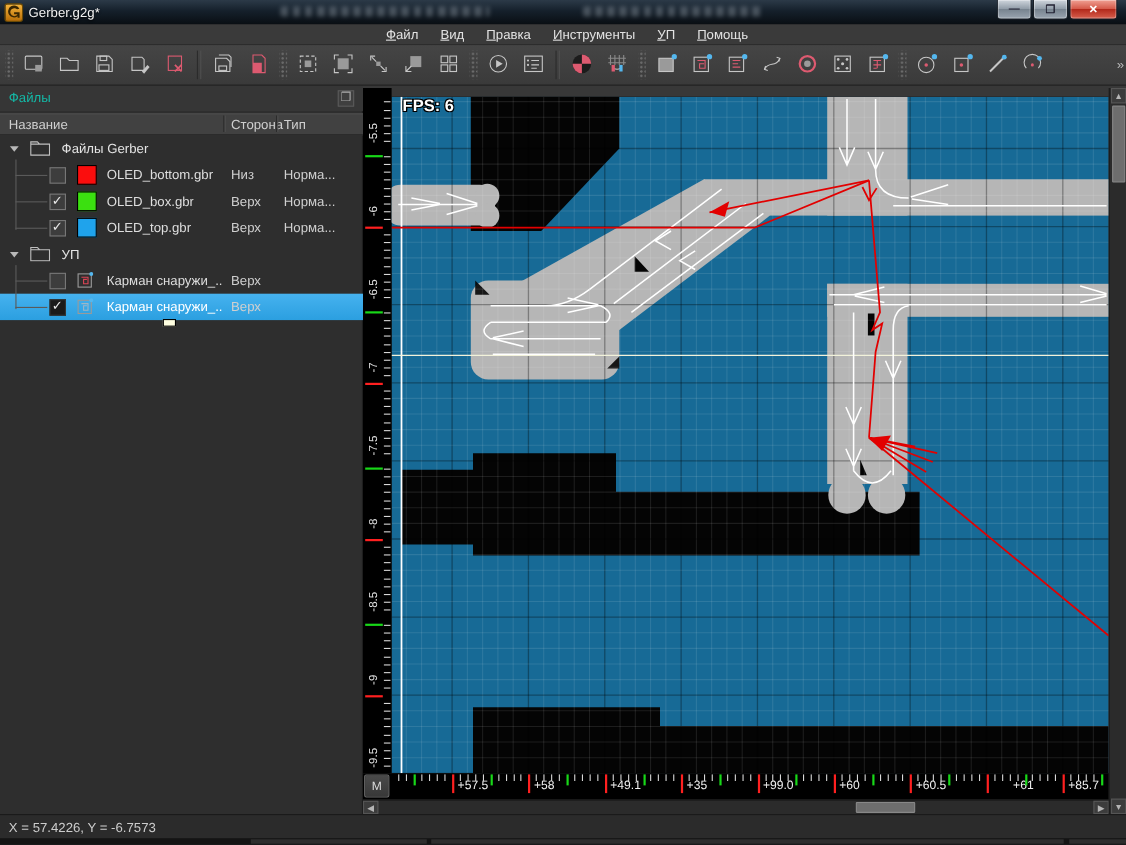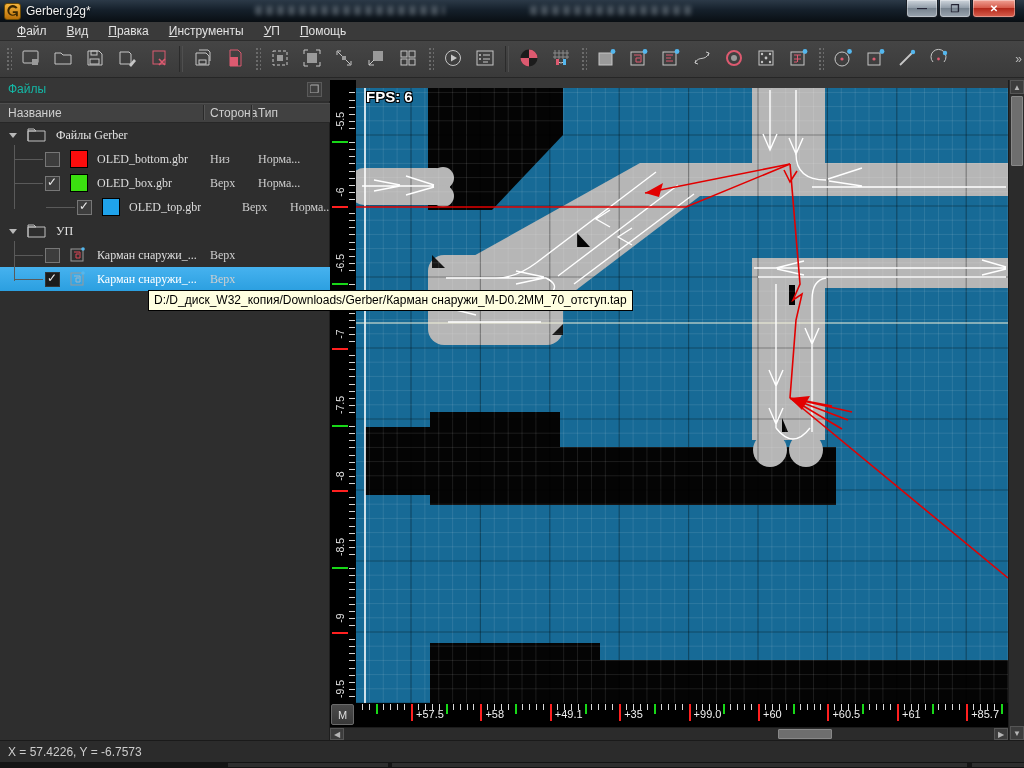--- a/index.html
+++ b/index.html
@@ -18,21 +18,21 @@
   .ghost{top:6px;height:9px;border-radius:2px;filter:blur(2px);opacity:.35;
     background:repeating-linear-gradient(90deg,#aab4bd 0 7px,transparent 7px 11px);}
   .winbtns{right:8px;top:0;height:17px;display:flex;}
   .winbtn{width:30px;height:17px;margin-left:1px;border:1px solid #1a1f26;border-top:none;
     border-radius:0 0 4px 4px;background:linear-gradient(#cfd6dd,#8d99a5 50%,#77838f 50%,#9aa5b0);
     color:#223;font-size:10px;font-weight:bold;display:flex;align-items:center;justify-content:center;
     box-shadow:inset 0 0 0 1px rgba(255,255,255,.35);cursor:default;}
   .winbtn.close{width:42px;background:linear-gradient(#f0a093,#d35444 50%,#b3291b 50%,#d8604f);color:#fff;}
   
   #menubar{left:0;top:22px;width:1024px;height:19px;background:#3a3a3a;
-    border-bottom:1px solid #2c2c2c;display:flex;align-items:center;padding-left:7px;box-sizing:border-box;}
+    border-bottom:1px solid #2c2c2c;display:flex;align-items:center;padding-left:7px;box-sizing:border-box;justify-content:center;}
   .menu-item{padding:2px 10px;color:#e2e2e2;cursor:default;}
   .menu-item u{text-decoration:underline;}
   
   #toolbar{left:0;top:41px;width:1024px;height:37px;background:linear-gradient(#454545,#3a3a3a);
     border-bottom:1px solid #262626;display:flex;align-items:center;padding:0 2px;box-sizing:border-box;}
   .tb-btn{width:28px;height:28px;margin:0 2px;border-radius:3px;display:flex;align-items:center;
     justify-content:center;cursor:default;}
   .tb-grip{width:7px;height:26px;margin:0 3px;
     background-image:radial-gradient(#6b6b6b 1px,transparent 1.2px);background-size:4px 4px;background-position:1px 1px;}
   .tb-sep{width:2px;height:26px;margin:0 4px;border-left:1px solid #2b2b2b;border-right:1px solid #4f4f4f;}
@@ -40,21 +40,21 @@
   
   #left-panel{left:0;top:78px;width:330px;height:662px;background:#2e2e2e;border-right:1px solid #1e1e1e;box-sizing:border-box;}
   #panel-header{left:0;top:0;width:330px;height:23px;background:#363636;}
   #panel-title{left:8px;top:4px;color:#14b8a6;}
   #panel-float{right:8px;top:4px;width:13px;height:13px;color:#aaa;font-size:11px;line-height:13px;text-align:center;
     border:1px solid #5a5a5a;background:#3f3f3f;}
   #col-header{left:0;top:25px;width:330px;height:18px;background:#414141;border-top:1px solid #4e4e4e;border-bottom:1px solid #272727;}
   #col-header span{position:absolute;top:2px;color:#cfcfcf;}
   .colsep{position:absolute;top:1px;height:15px;border-left:1px solid #2a2a2a;border-right:1px solid #555;}
   #tree{left:0;top:45px;width:330px;height:270px;}
-  .tree-row{position:absolute;left:0;width:330px;height:24px;cursor:default;font-family:Liberation Serif, serif;}
+  .tree-row{position:absolute;left:0;width:330px;height:24px;cursor:default;}
   .tree-row.selected{background:linear-gradient(#3fb0ee,#1d8ed6);}
   .tree-row .name{position:absolute;left:97px;top:5px;white-space:nowrap;overflow:hidden;max-width:105px;color:#dedede;}
   .tree-row.selected .name{color:#fff;}
   .tree-row .side{position:absolute;left:210px;top:5px;color:#cfcfcf;}
   .tree-row .type{position:absolute;left:258px;top:5px;color:#cfcfcf;}
   .grp-label{position:absolute;left:56px;top:5px;color:#e4e4e4;}
   .tri{position:absolute;left:9px;top:10px;width:0;height:0;border-left:4px solid transparent;
     border-right:4px solid transparent;border-top:5px solid #b8b8b8;}
   .chk{position:absolute;left:45px;top:5px;width:13px;height:13px;background:#3d3d3d;border:1px solid #777;}
   .chk.checked::after{content:"✓";position:absolute;left:1px;top:-2px;color:#e8e8e8;font-size:12px;}
@@ -348,21 +348,21 @@
         <span class="type">Норма...</span>
       </div>
       <div class="tree-row" style="top: 48px;">
         <div class="tstub" style="top: 12px;"></div>
         <div class="chk checked"></div>
         <div class="swatch" style="background: rgb(59, 224, 16);"></div>
         <span class="name">OLED_box.gbr</span>
         <span class="side">Верх</span>
         <span class="type">Норма...</span>
       </div>
-      <div class="tree-row" style="top: 72px; margin-left: 32px;">
+      <div class="tree-row" style="top: 72px;">
         <div class="tstub" style="top: 12px;"></div>
         <div class="chk checked"></div>
         <div class="swatch" style="background: rgb(31, 163, 236);"></div>
         <span class="name">OLED_top.gbr</span>
         <span class="side">Верх</span>
         <span class="type">Норма...</span>
       </div>
       <div class="tline" style="top: 22px; height: 64px;"></div>
       <div class="tree-row" style="top: 96px;">
         <div class="tri"></div>
@@ -391,21 +391,20 @@
             <circle cx="13" cy="2" r="1.8" fill="#54b7ee"></circle>
           </svg></span>
         <span class="name">Карман снаружи_...</span>
         <span class="side">Верх</span>
       </div>
       <div class="tline" style="top: 118px; height: 40px;"></div>
     </div>
 </div>
 
 <div id="tooltip" class="abs" style="background: rgb(255, 255, 225);">
-  <div>D:/D_диск_W32_копия/Downloads/Gerber/Карман снаружи_M-D0.2MM_70_отступ.tap</div>
 </div>
 
 <div id="workspace" class="abs">
 
   <div id="vruler" class="abs">
       <div class="vtick minor" style="top: 12.4px;"></div>
       <div class="vtick minor" style="top: 19.5px;"></div>
       <div class="vtick minor" style="top: 26.6px;"></div>
       <div class="vtick minor" style="top: 33.7px;"></div>
       <div class="vtick minor" style="top: 40.8px;"></div>
@@ -730,21 +729,21 @@
       <div class="htick red" style="left: 497.4px;"></div>
       <div class="htick minor" style="left: 504.34px;"></div>
       <div class="htick minor" style="left: 511.28px;"></div>
       <div class="htick minor" style="left: 518.22px;"></div>
       <div class="htick minor" style="left: 525.16px;"></div>
       <div class="htick green" style="left: 532.1px;"></div>
       <div class="htick minor" style="left: 539.04px;"></div>
       <div class="htick minor" style="left: 545.98px;"></div>
       <div class="htick minor" style="left: 552.92px;"></div>
       <div class="htick minor" style="left: 559.86px;"></div>
-      <span class="hlabel" style="left: 572px; text-align: right;">+61</span>
+      <span class="hlabel" style="left: 591px; text-align: right;">+61</span>
       <div class="htick red" style="left: 566.8px;"></div>
       <div class="htick minor" style="left: 573.74px;"></div>
       <div class="htick minor" style="left: 580.68px;"></div>
       <div class="htick minor" style="left: 587.62px;"></div>
       <div class="htick minor" style="left: 594.56px;"></div>
       <div class="htick green" style="left: 601.5px;"></div>
       <div class="htick minor" style="left: 608.44px;"></div>
       <div class="htick minor" style="left: 615.38px;"></div>
       <div class="htick minor" style="left: 622.32px;"></div>
       <div class="htick minor" style="left: 629.26px;"></div>

